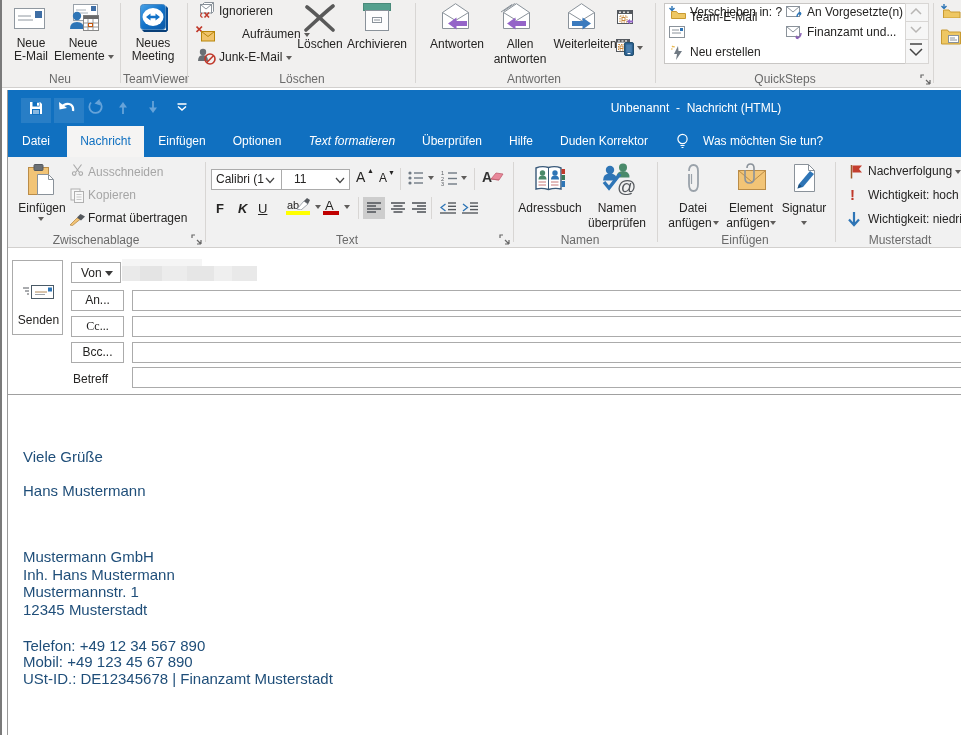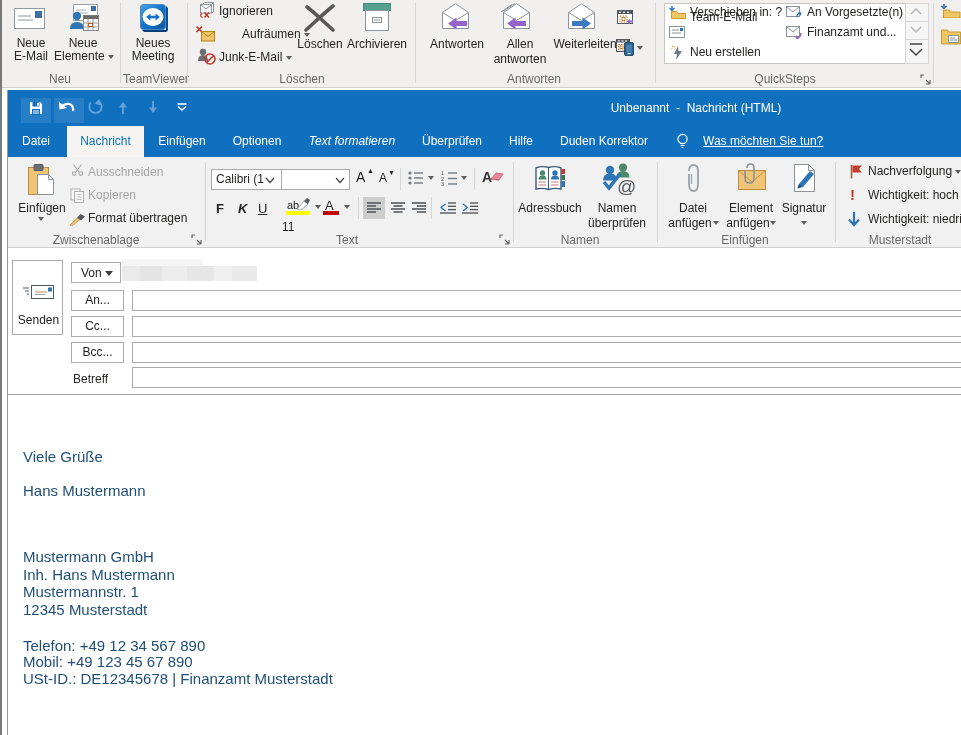--- a/index.html
+++ b/index.html
@@ -285,21 +285,21 @@
   <div class="a ctr" style="left:132px;top:8px;width:84px;">Einfügen</div>
   <div class="a ctr" style="left:216px;top:8px;width:66px;">Optionen</div>
   <div class="a ctr" style="left:287px;top:8px;width:114px;font-style:italic;">Text formatieren</div>
   <div class="a ctr" style="left:409px;top:8px;width:70px;">Überprüfen</div>
   <div class="a ctr" style="left:486px;top:8px;width:54px;">Hilfe</div>
   <div class="a ctr" style="left:544px;top:8px;width:104px;">Duden Korrektor</div>
   <svg class="a" style="left:668px;top:7px;" width="13" height="17" viewBox="0 0 13 17">
         <circle cx="6.5" cy="6" r="4.6" fill="none" stroke="#fff" stroke-width="1.2"></circle>
         <path d="M4.5 10.5 h4 M4.5 12.5 h4 M5.5 14.5 h2" stroke="#fff" stroke-width="1.1"></path>
       </svg>
-  <div class="a" style="left:695px;top:8px;text-decoration:underline;">Was möchten Sie tun?</div>
+  <div class="a" style="left:695px;top:8px;">Was möchten Sie tun?</div>
 </div>
 
 <div class="a" id="ribbon2" style="left:8px;top:157px;width:953px;height:90px;background:#f1f1f1;border-bottom:1px solid #d2d0ce;"></div>
 <div class="a" id="r2content" style="left:0;top:157px;width:961px;height:90px;font-size:12px;color:#252423;">
 
   <svg class="a" style="left:26px;top:7px;" width="32" height="34" viewBox="0 0 32 34">
     <rect x="2.5" y="3.5" width="20" height="27" fill="#f2c476" stroke="#ba8c48"></rect>
     <rect x="8" y="0.5" width="9" height="6" rx="1" fill="#6a6f74" stroke="#55595e"></rect>
     <path d="M11.5 10.5 h11 l5 5 v15 h-16 z" fill="#fff" stroke="#8a929a"></path>
     <path d="M22.5 10.5 v5 h5" fill="none" stroke="#8a929a"></path>
@@ -339,21 +339,21 @@
     <path d="M1 4 V1 H4 M6 6 L10 10 M10 10 v-4 M10 10 h-4" fill="none" stroke="#666" stroke-width="1.2"></path>
   </svg>
 
   <div class="a" style="left:211px;top:12px;width:67px;height:19px;background:#fff;border:1px solid #ababab;padding-left:15px;">
     <div class="a" style="left:4px;top:2px;">Calibri (1</div>
     <svg class="a" style="left:53px;top:7px;" width="10" height="7">
           <path d="M1 1 L5 5.5 L9 1" fill="none" stroke="#444" stroke-width="1.2"></path>
         </svg>
   </div>
   <div class="a" style="left:281px;top:12px;width:67px;height:19px;background:#fff;border:1px solid #ababab;">
-    <div class="a" style="left:0;top:2px;margin-top:48px;">11</div>
+    <div class="a" style="left:12px;top:2px;">11</div>
     <svg class="a" style="left:53px;top:7px;" width="10" height="7">
           <path d="M1 1 L5 5.5 L9 1" fill="none" stroke="#444" stroke-width="1.2"></path>
         </svg>
   </div>
   <div class="a" style="left:356px;top:12px;width:17px;font-size:14px;">A<span style="position:absolute;left:11px;top:-2px;font-size:7px;">▲</span></div>
   <div class="a" style="left:379px;top:14px;width:17px;font-size:12px;">A<span style="position:absolute;left:9px;top:-2px;font-size:7px;">▼</span></div>
   <div class="vsep" style="left:400px;top:11px;height:22px;"></div>
 
   <svg class="a" style="left:408px;top:14px;" width="16" height="14" viewBox="0 0 16 14">
     <g fill="#707a84">
@@ -564,21 +564,21 @@
 
 <div class="a" style="left:71px;top:262px;width:48px;height:19px;border:1px solid #ababab;background:#fff;">
   <div class="a" style="left:9px;top:3px;">Von <span class="dd" style="border-top-color:#3a3a3a;border-left-width:4.5px;border-right-width:4.5px;border-top-width:5.5px;"></span></div>
 </div>
 
 <div class="a" style="left:122px;top:266px;width:135px;height:15px;background:linear-gradient(90deg,#eaeaea 0 18px,#e4e4e4 18px 40px,#ececec 40px 65px,#e6e6e6 65px 92px,#efefef 92px 110px,#e9e9e9 110px 135px);"></div>
 <div class="a" style="left:122px;top:259px;width:80px;height:7px;background:#f5f5f5;"></div>
 
 <div class="a ctr" style="left:71px;top:290px;width:51px;height:19px;border:1px solid #ababab;line-height:19px;">An...</div>
 <div class="a" style="left:132px;top:290px;width:829px;height:19px;border:1px solid #ababab;border-right:none;"></div>
-<div class="a ctr" style="left:71px;top:316px;width:51px;height:19px;border:1px solid #ababab;line-height:19px;">Cc...</div>
+<div class="a ctr" style="left:71px;top:316px;width:51px;height:19px;border:1px solid #ababab;line-height:19px;font-family:Liberation Serif, serif;">Cc...</div>
 <div class="a" style="left:132px;top:316px;width:829px;height:19px;border:1px solid #ababab;border-right:none;"></div>
 <div class="a ctr" style="left:71px;top:342px;width:51px;height:19px;border:1px solid #ababab;line-height:19px;">Bcc...</div>
 <div class="a" style="left:132px;top:342px;width:829px;height:19px;border:1px solid #ababab;border-right:none;"></div>
 <div class="a" style="left:73px;top:372px;">Betreff</div>
 <div class="a" style="left:132px;top:367px;width:829px;height:19px;border:1px solid #ababab;border-right:none;"></div>
 
 <div class="a" id="mailbody" style="left:8px;top:394px;width:953px;height:341px;background:#fff;border-top:1px solid #a0a0a0;"></div>
 <div class="a" id="sig" style="left:23px;top:444px;width:800px;font-size:15px;color:#1f4e79;line-height:17.6px;">
   <div class="a" style="left:0;top:4px;">Viele Grüße</div>
   <div class="a" style="left:0;top:37.5px;">Hans Mustermann</div>

